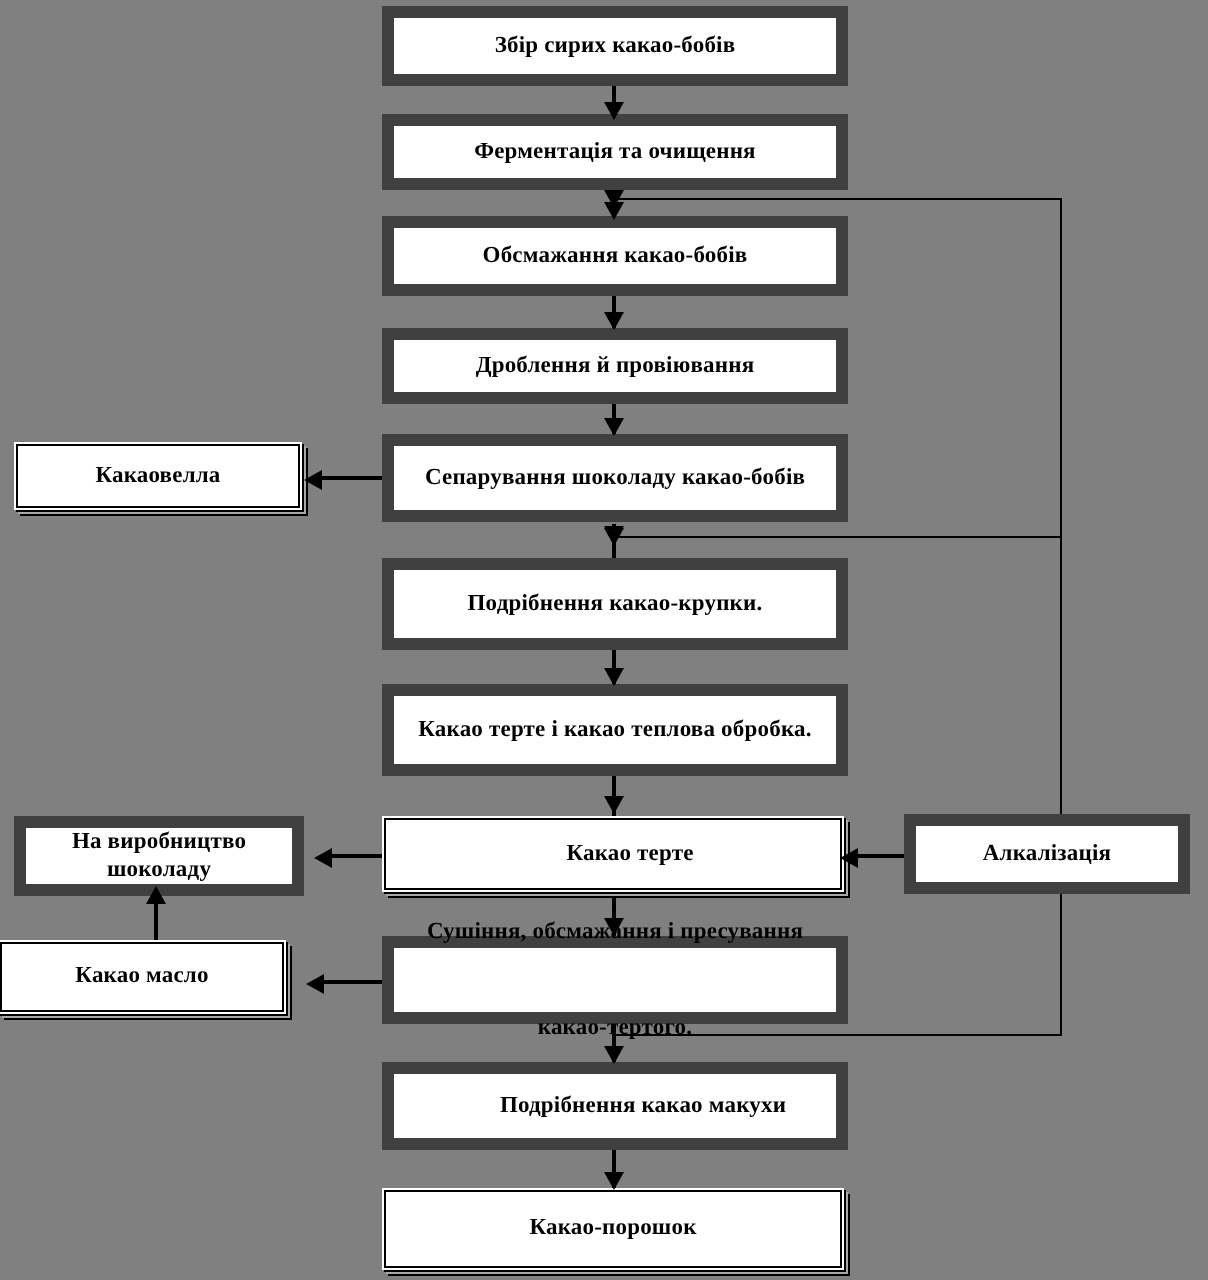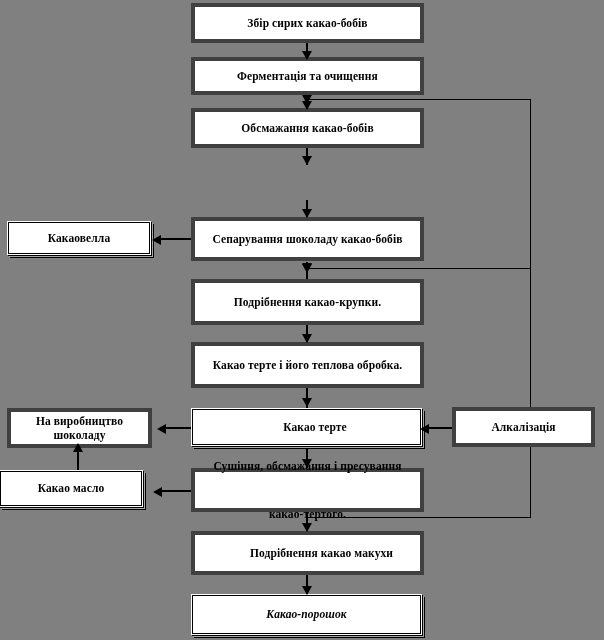--- a/index.html
+++ b/index.html
@@ -8,21 +8,21 @@
     background:#808080;
     font-family:"Liberation Serif", serif;
     overflow:hidden;
     position:relative;
   }
   #canvas{position:absolute;left:0;top:0;width:604px;height:640px;}
 
   .box{
     position:absolute;
     background:#ffffff;
-    border:4px solid #404040;
+    border:6px solid #404040;
     box-sizing:border-box;
     display:flex;
     align-items:center;
     justify-content:center;
     text-align:center;
     color:#000000;
     font-weight:bold;
     font-size:11.5px;
     line-height:1.25;
     letter-spacing:0.1px;
@@ -130,35 +130,38 @@
   </div>
 
   <div class="box" style="left:191px;top:57px;width:233px;height:38px;">
     <span>Ферментація та очищення</span>
   </div>
 
   <div class="box" style="left:191px;top:108px;width:233px;height:40px;">
     <span>Обсмажання какао-бобів</span>
   </div>
 
+  <div class="box" style="left:191px;top:164px;width:233px;height:38px;">
+    <span>Дроблення й провіювання</span>
+  </div>
 
   <div class="box" style="left:191px;top:217px;width:233px;height:44px;">
     <span>Сепарування шоколаду  какао-бобів</span>
   </div>
 
   <div class="box bevel" style="left:8px;top:222px;width:142px;height:32px;">
     <span>Какаовелла</span>
   </div>
 
   <div class="box" style="left:191px;top:279px;width:233px;height:46px;">
     <span>Подрібнення какао-крупки.</span>
   </div>
 
   <div class="box" style="left:191px;top:342px;width:233px;height:46px;">
-    <span>Какао терте і його теплова обробка.</span>
+    <span>Какао терте і какао теплова обробка.</span>
   </div>
 
   <div class="box bevel" style="left:192px;top:409px;width:229px;height:36px;padding-left:21px;">
     <span>Какао  терте</span>
   </div>
 
   <div class="box" style="left:452px;top:407px;width:143px;height:40px;">
     <span>Алкалізація</span>
   </div>
 
@@ -173,17 +176,17 @@
 
   <div class="box two-line" style="left:191px;top:468px;width:233px;height:44px;gap:34px;">
     <span>Сушіння,  обсмажання і пресування</span>
     <span>какао-тертого.</span>
   </div>
 
   <div class="box" style="left:191px;top:531px;width:233px;height:44px;padding-left:32px;">
     <span>Подрібнення какао макухи</span>
   </div>
 
-  <div class="box bevel" style="left:192px;top:595px;width:229px;height:39px;font-style:italic;">
+  <div class="box bevel" style="left:192px;top:595px;width:229px;height:39px;">
     <span>Какао-порошок</span>
   </div>
 
 </div>
 
 </body></html>

